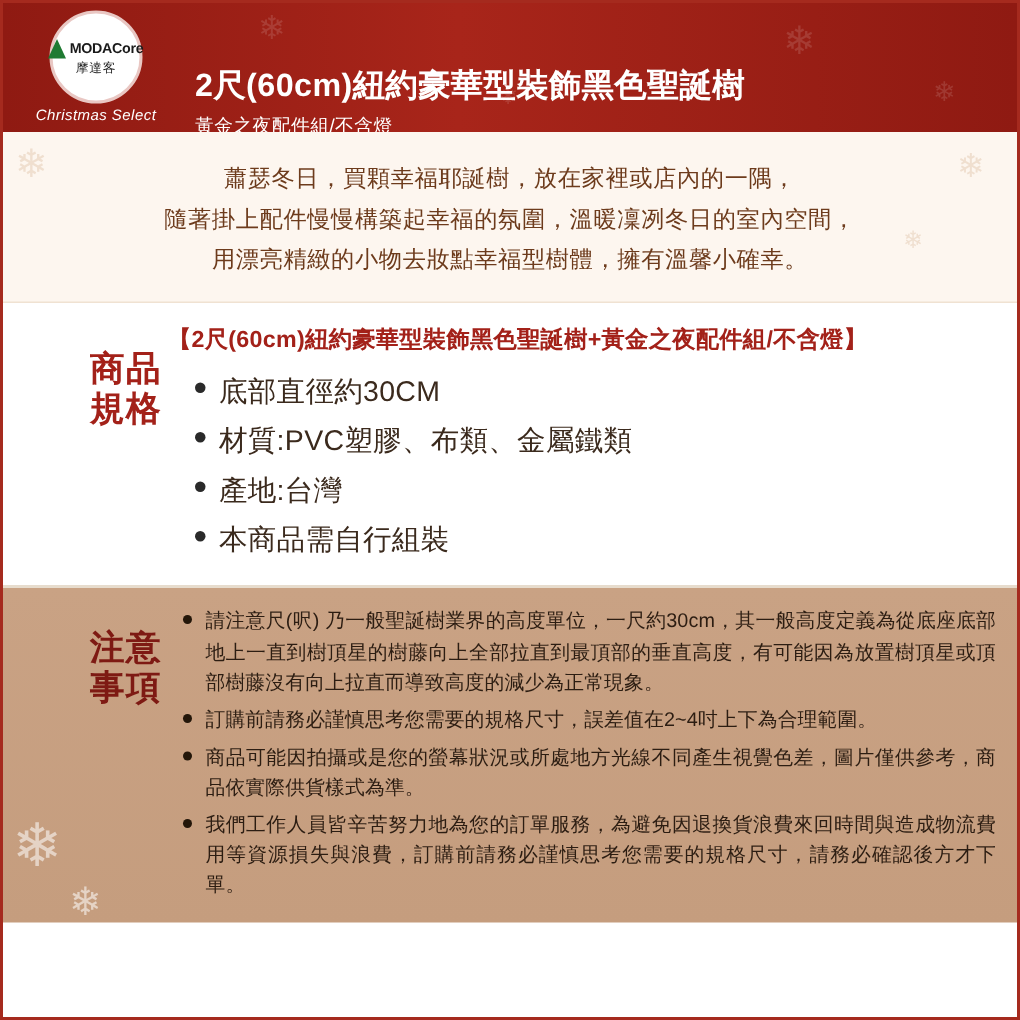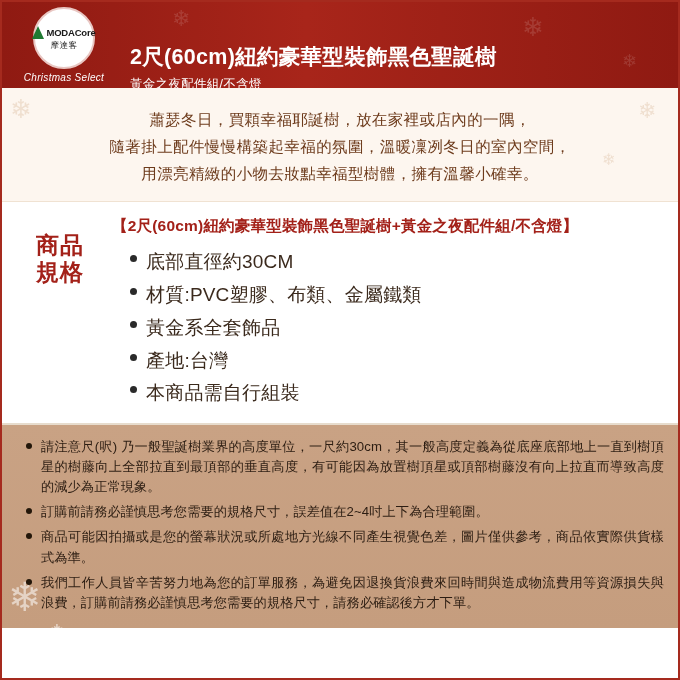--- a/index.html
+++ b/index.html
@@ -123,21 +123,21 @@
   
   .spec {
     display: flex;
     padding: 14px 14px 12px 10px;
     background: #ffffff;
     border-bottom: 2px solid #e7dccd;
     position: relative;
   }
   .side-label {
     flex: 0 0 96px;
-    text-align: center;
+    text-align: right;
     color: #a32119;
     font-weight: bold;
     font-size: 23px;
     line-height: 1.16;
     letter-spacing: 1px;
     padding-top: 16px;
   }
   .spec-body { flex: 1; padding-left: 4px; }
   .spec-title {
     color: #a32119;
@@ -251,34 +251,37 @@
   <div class="spec">
     <div class="side-label">
       <div>商品</div>
       <div>規格</div>
     </div>
     <div class="spec-body">
       <div class="spec-title">【2尺(60cm)紐約豪華型裝飾黑色聖誕樹+黃金之夜配件組/不含燈】</div>
       <ul class="bullets">
         <li>底部直徑約30CM</li>
         <li>材質:PVC塑膠、布類、金屬鐵類</li>
-        <li>黃金系全套飾品</li>
         <li>產地:台灣</li>
         <li>本商品需自行組裝</li>
       </ul>
     </div>
   </div>
 
   <div class="notice">
     <span class="snowflake" style="left:6px;top:152px;font-size:40px;">❄</span>
     <span class="snowflake" style="left:44px;top:196px;font-size:26px;">❄</span>
     <span class="snowflake" style="left:14px;top:226px;font-size:30px;">❄</span>
 
     <span class="snowflake" style="left:600px;top:244px;font-size:24px;">❄</span>
 
+    <div class="side-label">
+      <div>注意</div>
+      <div>事項</div>
+    </div>
     <div class="notice-body">
       <ul class="notes">
         <li>請注意尺(呎) 乃一般聖誕樹業界的高度單位，一尺約30cm，其一般高度定義為從底座底部地上一直到樹頂星的樹藤向上全部拉直到最頂部的垂直高度，有可能因為放置樹頂星或頂部樹藤沒有向上拉直而導致高度的減少為正常現象。</li>
         <li>訂購前請務必謹慎思考您需要的規格尺寸，誤差值在2~4吋上下為合理範圍。</li>
         <li>商品可能因拍攝或是您的螢幕狀況或所處地方光線不同產生視覺色差，圖片僅供參考，商品依實際供貨樣式為準。</li>
         <li>我們工作人員皆辛苦努力地為您的訂單服務，為避免因退換貨浪費來回時間與造成物流費用等資源損失與浪費，訂購前請務必謹慎思考您需要的規格尺寸，請務必確認後方才下單。</li>
       </ul>
     </div>
   </div>
 

